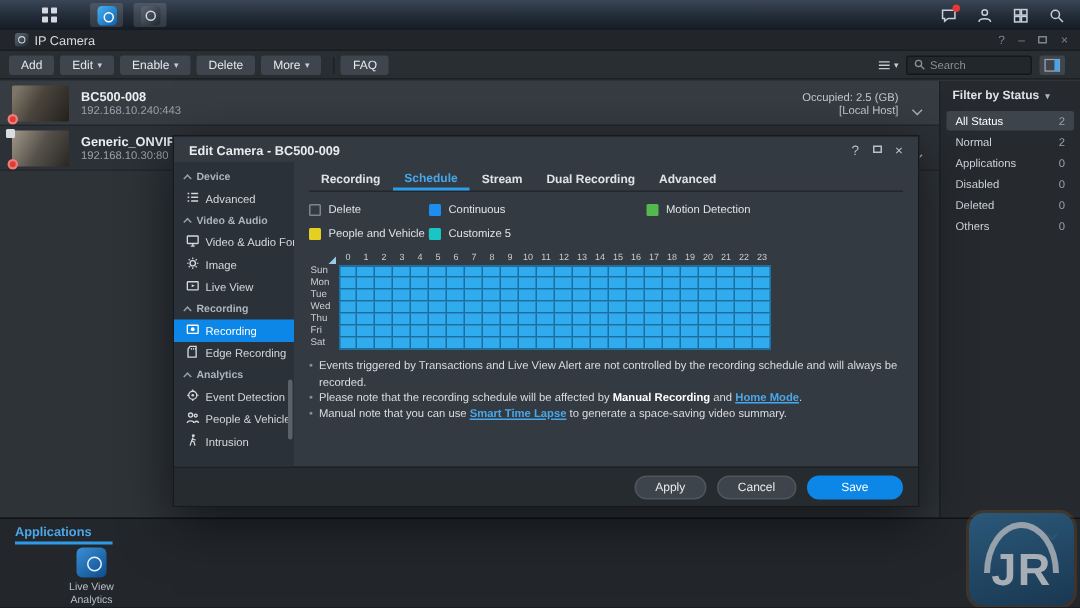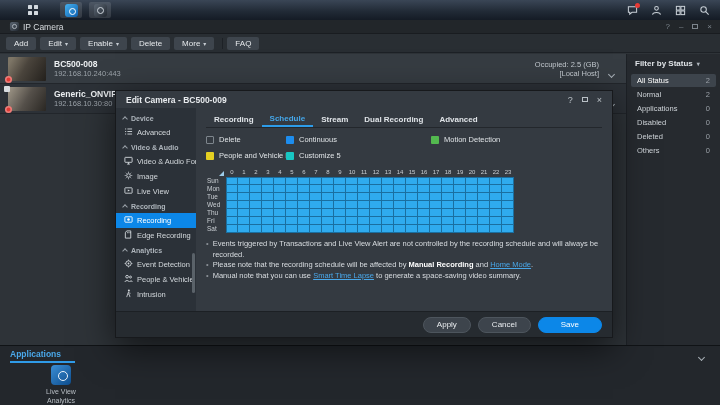--- a/index.html
+++ b/index.html
@@ -117,21 +117,21 @@
   .ghour{font-size:6px;color:#c9ced3;text-align:center;line-height:9px;}
   .gday{font-size:6.5px;color:#c9ced3;line-height:8px;padding-left:1px;}
   .gcell{border-right:1px solid #1a6fa0;border-bottom:1px solid #1a6fa0;}
   .gcell.r0{border-top:1px solid #1a6fa0;}
   .gcell.c0{border-left:1px solid #1a6fa0;}
   .notes{margin-top:6px;}
   .ntitle{font-size:7.5px;color:#57b878;line-height:10px;}
   .nline{display:flex;gap:4px;font-size:7.5px;color:#d9dde1;line-height:10.5px;}
   .ndot{color:#8a9096;flex:none;}
   .nb{font-weight:bold;color:#fff;}
-  .nl{color:#49a7e9;text-decoration:underline;}
+  .nl{color:#49a7e9;text-decoration:underline;font-weight:bold;}
   .dlg-footer{height:26px;background:#262b30;border-top:1px solid #1c2024;display:flex;align-items:center;
     justify-content:flex-end;gap:7px;padding:0 10px;flex:none;}
   .btn{height:16px;border-radius:9px;padding:0 13px;font-size:8px;display:flex;align-items:center;
     color:#e9ecef;background:#3d444c;border:1px solid #4d555d;}
   .btn.primary{background:#0c87e8;border-color:#0c87e8;color:#fff;padding:0 22px;}
 
   
   .watermark{position:absolute;right:4px;bottom:1px;width:70px;height:62px;border-radius:10px;
     background:linear-gradient(165deg,#2c5d80,#1a3a54);opacity:.93;z-index:20;
     box-shadow:0 0 0 2px rgba(210,120,40,.18);display:flex;align-items:flex-end;justify-content:center;}
@@ -205,20 +205,41 @@
     <div class="toolbar">
       <span style="display:flex;align-items:center;">
           <span class="tbtn">Add</span>
           <span class="tbtn">Edit<span class="caret">▾</span></span>
           <span class="tbtn">Enable<span class="caret">▾</span></span>
           <span class="tbtn">Delete</span>
           <span class="tbtn">More<span class="caret">▾</span></span>
         </span>
       <span class="tdivider"></span>
       <span class="tbtn">FAQ</span>
+      <span class="tright">
+        <span class="viewtog">
+          <svg viewBox="0 0 10 10" width="9" height="9">
+              <path d="M1 2.5h8M1 5h8M1 7.5h8"></path>
+            </svg>
+          <span class="caret">▾</span>
+        </span>
+        <span class="searchbox">
+          <svg viewBox="0 0 10 10" width="8" height="8">
+              <circle cx="4.2" cy="4.2" r="2.6"></circle>
+              <path d="M6.2 6.2L9 9"></path>
+            </svg>
+          <input placeholder="Search" style="">
+        </span>
+        <span class="panelbtn">
+          <svg viewBox="0 0 12 10" width="11" height="9">
+              <rect x="0.7" y="0.7" width="10.6" height="8.6" stroke="#9aa1a8" fill="none"></rect>
+              <rect x="7.6" y="0.7" width="3.7" height="8.6" fill="#4aa3e8"></rect>
+            </svg>
+        </span>
+      </span>
     </div>
 
     <div class="listarea">
         <div class="camrow r0">
           <div class="thumb t0">
             <span class="badge rec"></span>
           </div>
           <div class="caminfo">
             <div class="camname">BC500-008</div>
             <div class="camip">192.168.10.240:443</div>
@@ -637,14 +658,18 @@
         </div>
       </div>
     </div>
     <div class="dlg-footer">
       <span class="btn">Apply</span>
       <span class="btn">Cancel</span>
       <span class="btn primary">Save</span>
     </div>
   </div>
 
+  <div class="watermark">
+    <span class="wm-arc"></span>
+    <span class="wm-text">JR</span>
+  </div>
 
 </div>
 
 </body></html>

